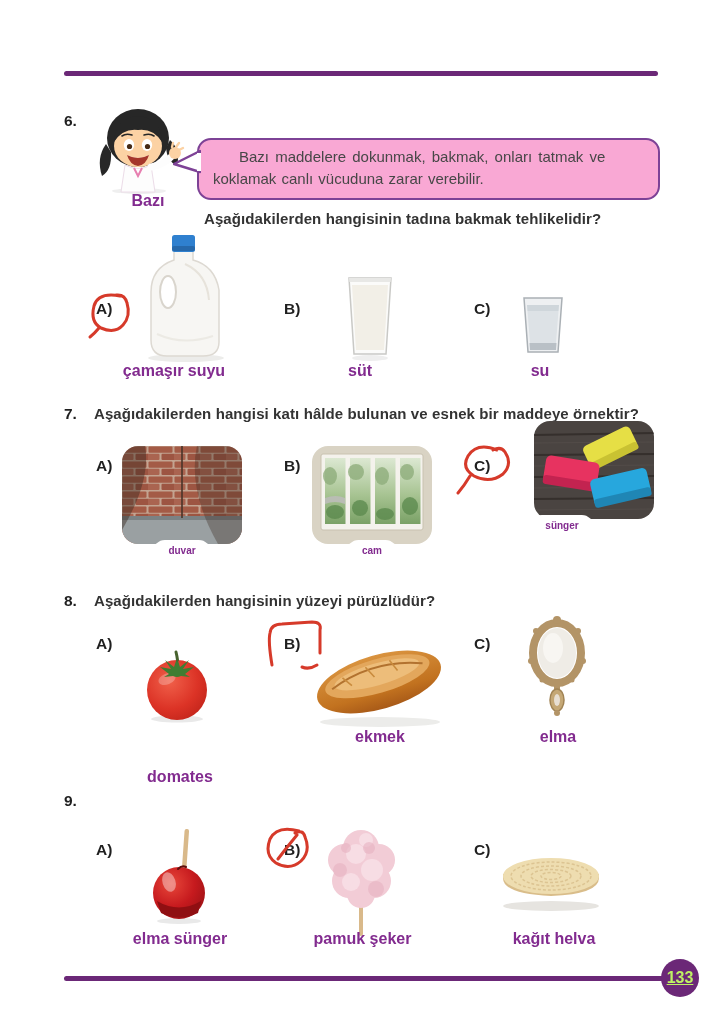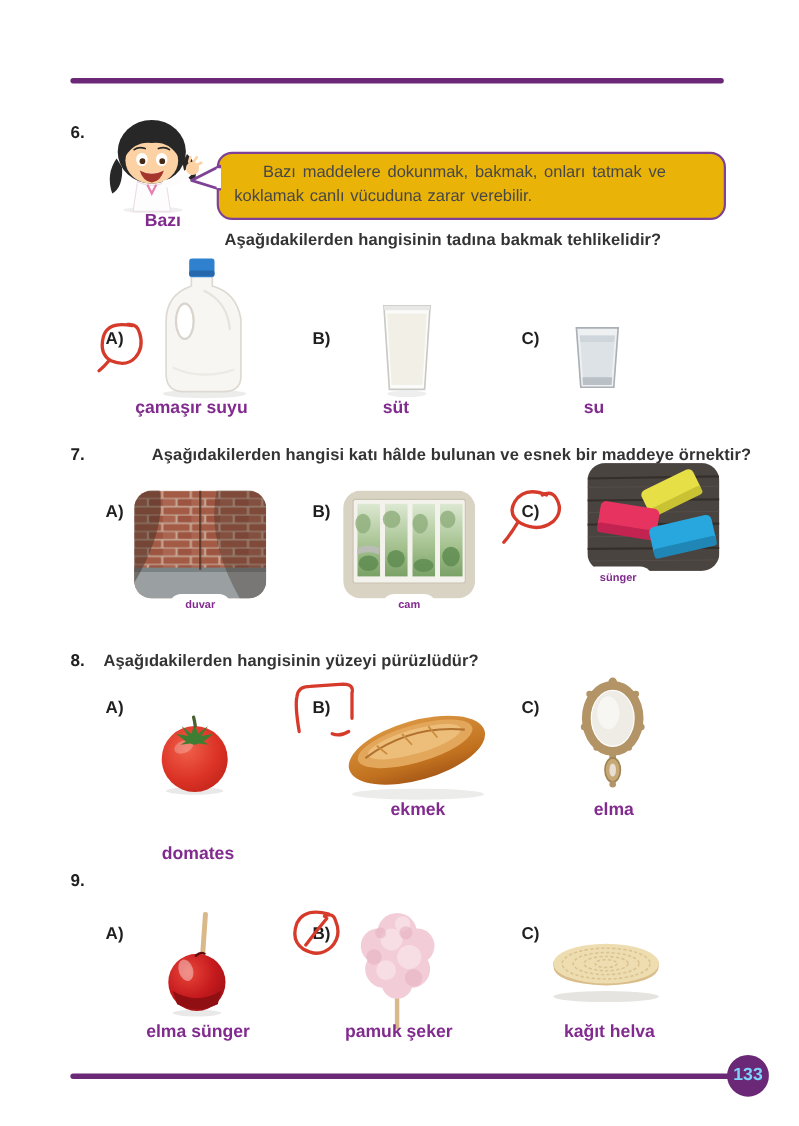--- a/index.html
+++ b/index.html
@@ -6,36 +6,36 @@
   body { background:#ffffff; font-family:"Liberation Sans", sans-serif; }
   .page { position:relative; width:726px; height:1024px; background:#ffffff; overflow:hidden; }
   .abs { position:absolute; }
   .rule { position:absolute; height:5px; background:#6b2877; border-radius:3px; }
   .qnum { position:absolute; font-weight:bold; font-size:15.5px; color:#1f1f1f; }
   .qtext { position:absolute; font-weight:bold; font-size:15px; color:#333333; letter-spacing:0.1px; }
   .letter { position:absolute; font-weight:bold; font-size:15.5px; color:#1f1f1f; z-index:1; }
   .caption { position:absolute; font-weight:bold; font-size:16px; color:#822b8f; text-align:center; }
   .mark { position:absolute; z-index:2; }
   .bubble { position:absolute; left:197px; top:138px; width:463px; min-height:56px;
-            background:#eab308; border:2.5px solid #7d4296; border-radius:14px;
+            background:#f9a8d4; border:2.5px solid #7d4296; border-radius:14px;
             padding:6px 14px 8px 14px; font-size:15px; line-height:1.45; color:#474747; }
   .bubble .l1 { text-indent:26px; word-spacing:2px; }
   .bubble .l2 { word-spacing:1px; }
   .bubble-tail { position:absolute; left:-26px; top:9px; }
   .busra-name { position:absolute; left:100px; top:192px; width:96px; text-align:center;
                 font-weight:bold; font-size:16px; color:#822b8f; }
   .photo-card { position:absolute; width:120px; height:98px; }
   .photo-card svg { display:block; }
   .tab { position:absolute; left:50%; bottom:-17px; transform:translateX(-50%);
          background:#fff; border-radius:13px; padding:3px 13px 5px 13px;
          font-weight:bold; font-size:10px; color:#822b8f; white-space:nowrap;
          box-shadow:0 0 0 2px #ffffff; }
   .page-badge { position:absolute; left:661px; top:959px; width:38px; height:38px;
-                background:#6b2877; border-radius:50%; color:#7dd3fc; font-weight:bold;
-                font-size:16px; display:flex; align-items:center; justify-content:center; }
+                background:#6b2877; border-radius:50%; color:#bef264; font-weight:bold;
+                font-size:16px; display:flex; align-items:center; justify-content:center;text-decoration:underline; }
 </style>
 </head>
 <body>
 
 <div class="page">
 
   <div class="rule" style="left:64px; top:71px; width:594px;"></div>
 
   <div class="qnum" style="left:64px; top:112px;">6.</div>
 
@@ -101,21 +101,21 @@
   <div class="letter" style="left:474px; top:300px;">C)</div>
   <svg class="abs" style="left:521px; top:296px;" width="44" height="62" viewBox="0 0 44 62">
     <path d="M3 2 L41 2 L37 56 L7 56 Z" fill="#eef0f2" stroke="#aab0b5" stroke-width="1.5"></path>
     <path d="M6 9 L38 9 L34.6 52 L9.4 52 Z" fill="#dde2e6"></path>
     <path d="M6 9 L38 9 L37.4 15 L6.6 15 Z" fill="#cfd6db"></path>
     <path d="M8.5 47 L35.5 47 L35 54 L9 54 Z" fill="#b9c0c6"></path>
   </svg>
   <div class="caption" style="left:505px; top:362px; width:70px;">su</div>
 
   <div class="qnum" style="left:64px; top:405px;">7.</div>
-  <div class="qtext" style="left:94px; top:405px; width:580px;margin-left:44px;">Aşağıdakilerden hangisi katı hâlde bulunan ve esnek bir maddeye örnektir?</div>
+  <div class="qtext" style="left:94px; top:405px; width:580px;">Aşağıdakilerden hangisi katı hâlde bulunan ve esnek bir maddeye örnektir?</div>
 
   <div class="letter" style="left:96px; top:457px;">A)</div>
   <div class="photo-card" style="left:122px; top:446px;">
     <svg width="120" height="98" viewBox="0 0 120 98">
       <defs>
         <clipPath id="cR1">
             <rect width="120" height="98" rx="16"></rect>
           </clipPath>
         <pattern id="brickp" width="26" height="15" patternUnits="userSpaceOnUse">
           <rect width="26" height="15" fill="#c3a491"></rect>

